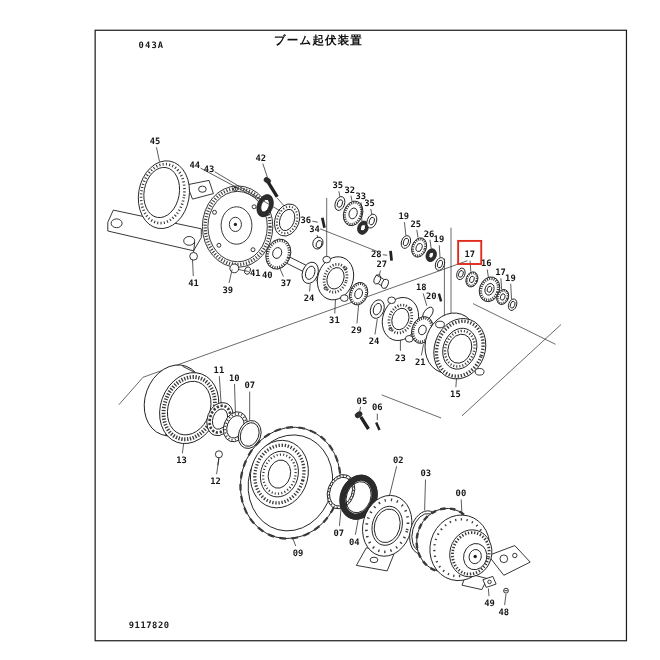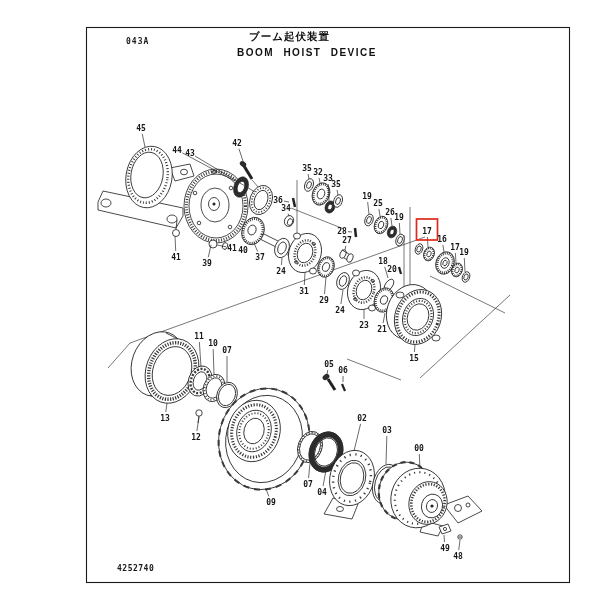--- a/index.html
+++ b/index.html
@@ -18,22 +18,21 @@
   .plabel{font:bold 8px "DejaVu Sans Mono",monospace;fill:#161616;text-anchor:middle;cursor:pointer;}
   .hl-box{fill:none;stroke:#e0281c;stroke-width:1.7}
 </style>
 </head>
 <body>
 
 <div id="stage">
 
   <div class="code" style="left:126px;top:37px">043A</div>
   <div class="title-jp">ブーム起伏装置</div>
-  <div class="title-en">BOOM HOIST DEVICE</div>
-  <div class="code" style="left:117px;top:564px;letter-spacing:.5px">4252740</div>
+  <div class="code" style="left:117px;top:564px;letter-spacing:.5px">9117820</div>
 
   <svg width="600" height="600" viewBox="0 0 600 600">
 
     <rect x="86.5" y="27.5" width="483" height="555" fill="none" stroke="#1b1b1b" stroke-width="1.1"></rect>
 
     <g>
       <line class="g" x1="130" y1="343" x2="425" y2="237"></line>
       <line class="g" x1="130" y1="343" x2="108" y2="368"></line>
       <line class="g" x1="291" y1="208" x2="344" y2="229"></line>
       <line class="g" x1="347" y1="359" x2="401" y2="380"></line>

